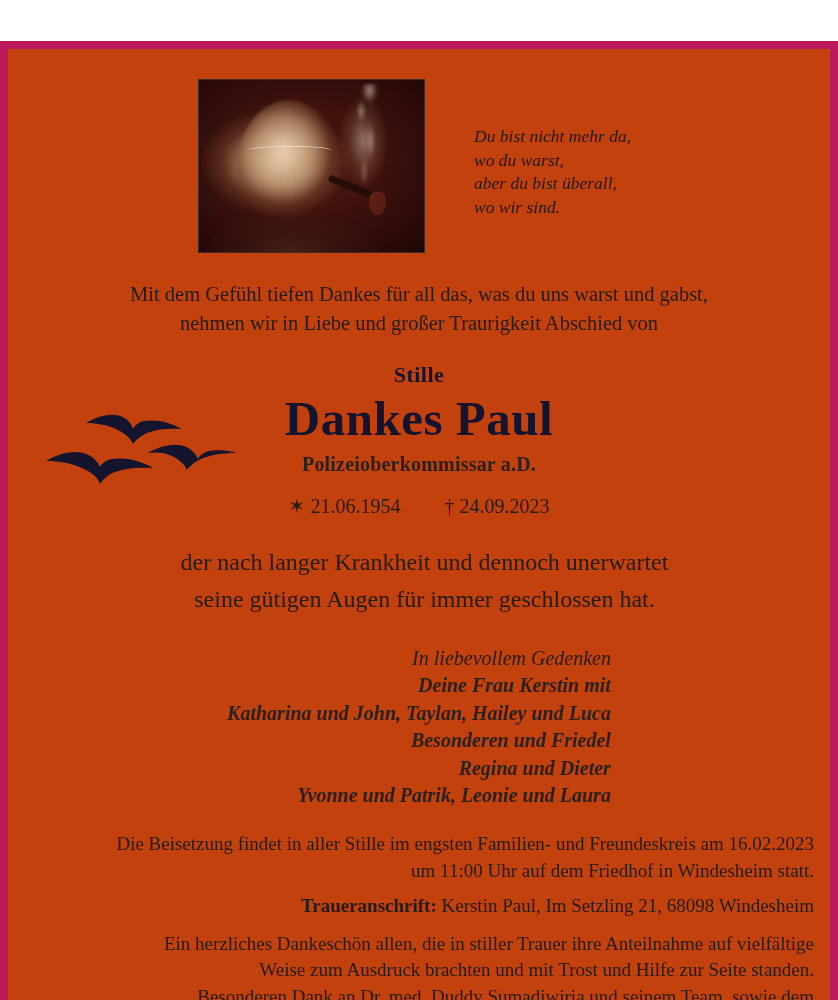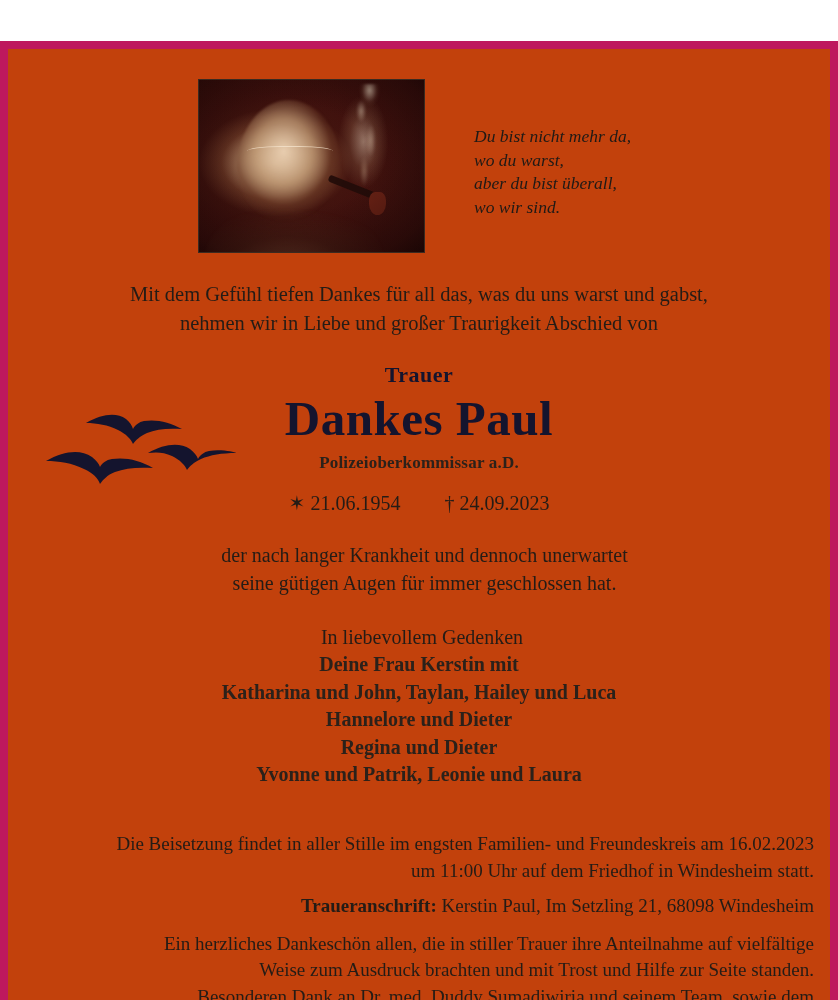--- a/index.html
+++ b/index.html
@@ -181,51 +181,52 @@
     margin-top: 2px;
     font-size: 49px;
     font-weight: bold;
     color: #14142e;
     letter-spacing: 0.5px;
     line-height: 57px;
   }
 
   .profession {
     margin-top: 6px;
-    font-size: 17px;
+    font-size: 20px;
     font-weight: bold;
     color: #2b211a;
     letter-spacing: 0.2px;
   }
 
   .dates {
     margin-top: 18px;
     font-size: 20px;
     color: #241c16;
   }
   .dates .star { font-size: 20px; }
   .dates .gap { display: inline-block; width: 34px; }
   .dates .cross { font-size: 20px; }
 
   .passage {
     margin-top: 26px;
-    font-size: 20px;
-    line-height: 28px;
+    font-size: 24px;
+    line-height: 37px;
     color: #241c16;
     white-space: pre-line;
     padding-left: 11px;
   }
 
   .gedenken-wrap {
     margin-top: 26px;
     display: flex;
     justify-content: center;
   }
   .gedenken {
-    text-align: center;
+    text-align: right;
+    font-style: italic;
   }
   .gedenken .lead {
     font-size: 20px;
     line-height: 28px;
     color: #241c16;
     padding-left: 6px;
   }
   .gedenken .fam {
     font-size: 20px;
     line-height: 27.5px;
@@ -287,21 +288,21 @@
 wo du warst,
 aber du bist überall,
 wo wir sind.</div>
     </div>
 
     <div class="center-block">
 
       <div class="intro">Mit dem Gefühl tiefen Dankes für all das, was du uns warst und gabst,
 nehmen wir in Liebe und großer Traurigkeit Abschied von</div>
 
-      <div class="herrn">Trauer</div>
+      <div class="herrn">Stille</div>
 
       <div class="name">Dankes Paul</div>
 
       <div class="profession">Polizeioberkommissar a.D.</div>
 
       <div class="dates">
         <span class="star">✶</span>
         <span>21.06.1954</span>
         <span class="gap"></span>
         <span class="cross">†</span>
@@ -309,21 +310,21 @@
       </div>
 
       <div class="passage">der nach langer Krankheit und dennoch unerwartet
 seine gütigen Augen für immer geschlossen hat.</div>
 
       <div class="gedenken-wrap">
         <div class="gedenken">
           <div class="lead">In liebevollem Gedenken</div>
           <div class="fam">Deine Frau Kerstin mit</div>
           <div class="fam">Katharina und John, Taylan, Hailey und Luca</div>
-          <div class="fam">Hannelore und Dieter</div>
+          <div class="fam">Besonderen und Friedel</div>
           <div class="fam">Regina und Dieter</div>
           <div class="fam">Yvonne und Patrik, Leonie und Laura</div>
         </div>
       </div>
     </div>
 
     <div class="birds">
       <svg width="200" height="96" viewBox="0 0 200 96" aria-hidden="true">
         <g fill="#14142e">
           <path d="M50 22 C66 13 80 11 90 18 C94 21 96 25 97 28 C99 24 103 21 108 20

